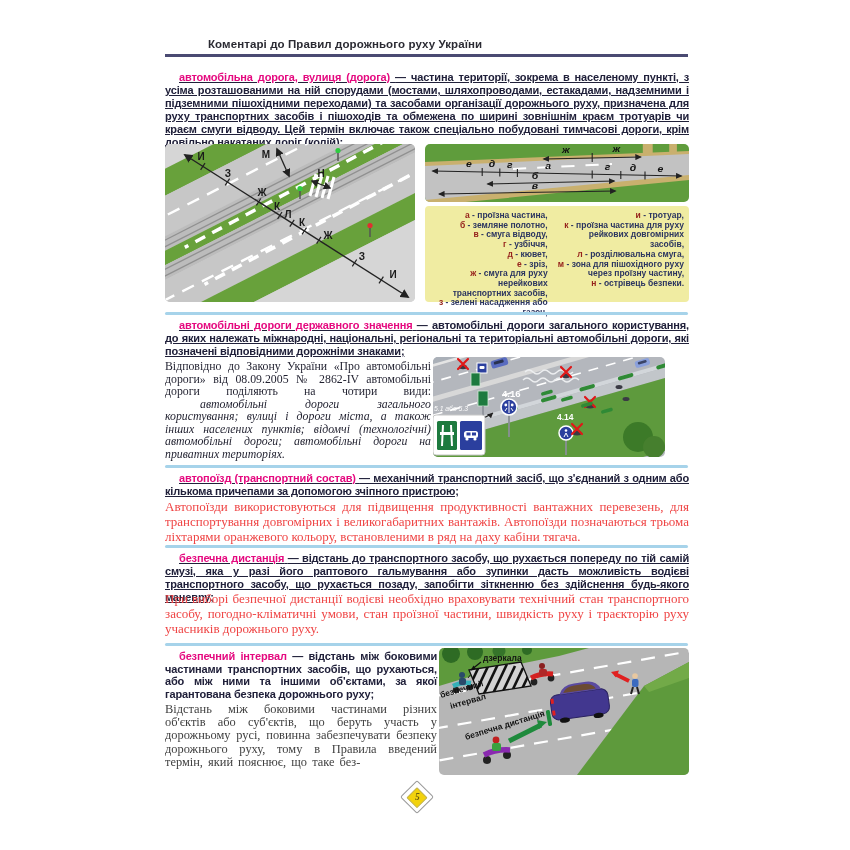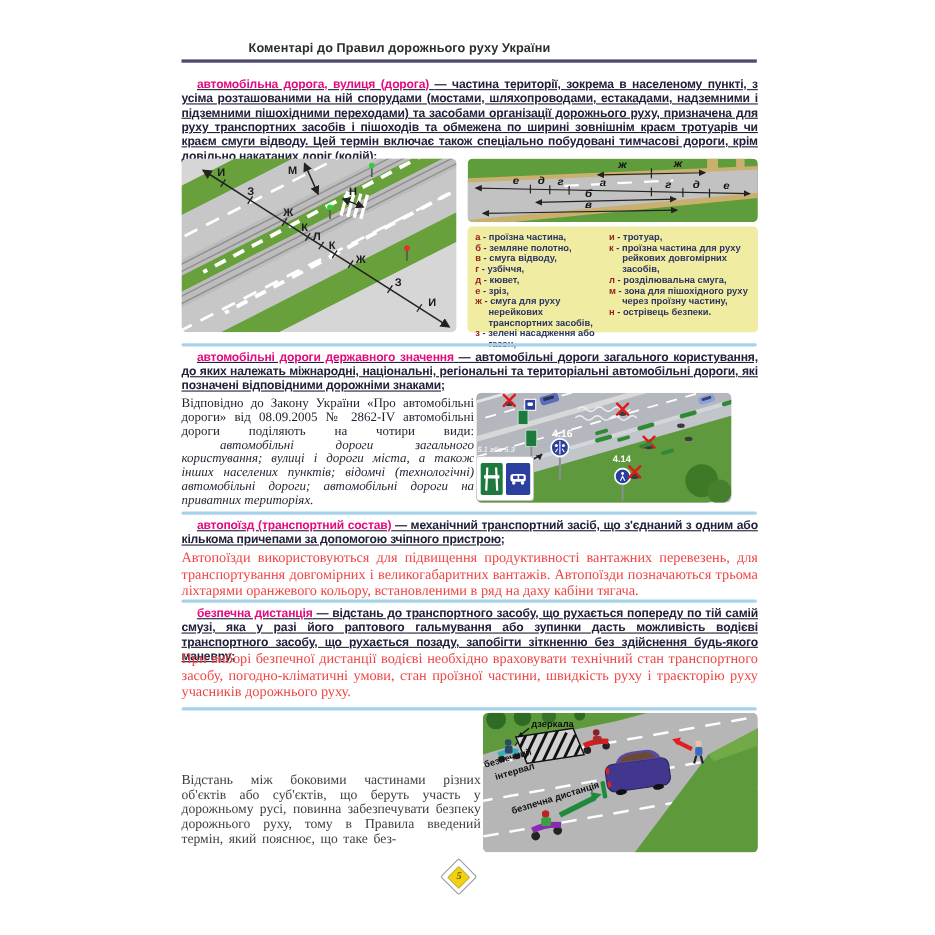--- a/index.html
+++ b/index.html
@@ -1,36 +1,36 @@
 <!DOCTYPE html>
 <html><head>
 <meta charset="utf-8">
 <style>
   html,body{margin:0;padding:0;background:#ffffff;}
   .sheet{position:relative;width:850px;height:850px;background:#fff;overflow:hidden;
          font-family:"Liberation Sans",sans-serif;}
   
-  .hdr{position:absolute;left:182px;top:38px;font:700 11.5px/13px "Liberation Sans",sans-serif;
+  .hdr{position:absolute;left:164px;top:38px;font:700 11.5px/13px "Liberation Sans",sans-serif;
        color:#2b2b33;letter-spacing:0.1px;padding-left:44px;}
   .hdr-rule{position:absolute;left:165px;top:54px;width:523px;height:2.5px;background:#4a4a72;}
   
   .thead{position:absolute;left:165px;width:524px;margin:0;text-align:justify;text-indent:14px;
          font:700 11px/12.9px "Liberation Sans",sans-serif;color:#20203a;letter-spacing:-0.15px;text-decoration:underline;}
   .term{color:#e5097f;}
   
   .body{position:absolute;left:165px;width:524px;margin:0;text-align:justify;
         font:400 13px/14.8px "Liberation Serif",serif;color:#ef4444;}
   .sep{position:absolute;left:165px;width:523px;height:3px;border-radius:2px;background:#a6d3ea;}
   
   .figrow{position:absolute;left:165px;top:144px;width:524px;height:158px;display:flex;gap:10px;}
   .fig1wrap{width:250px;height:158px;border-radius:5px;overflow:hidden;}
   .rcol{width:264px;display:flex;flex-direction:column;gap:4px;}
   .fig2wrap{width:264px;height:58px;border-radius:5px;overflow:hidden;}
   .legend{width:264px;height:96px;box-sizing:border-box;background:#f0eca2;border-radius:4px;
-          padding:5px 5px 4px 7px;display:flex;gap:6px;}
+          padding:5px 5px 4px 7px;display:flex;gap:6px;text-align:right;}
   .leg-col{font:700 8.5px/9.7px "Liberation Sans",sans-serif;color:#2b3560;}
   .leg-col.l{width:47%;} .leg-col.r{width:53%;}
   .leg-item{padding-left:12px;text-indent:-12px;}
   .leg-k{color:#96231c;}
   
   .s2row{position:absolute;left:165px;top:360px;width:524px;height:100px;}
   .s2text{position:absolute;left:0;top:0;width:266px;margin:0;text-align:justify;
           font:400 11.8px/12.5px "Liberation Serif",serif;color:#1f1f2e;}
   .s2text .it{font-style:italic;margin-left:35px;}
   .fig3wrap{position:absolute;right:24px;top:-3px;width:232px;height:100px;border-radius:5px;overflow:hidden;}
@@ -325,20 +325,21 @@
   <p class="body" style="top:500px;">Автопоїзди використовуються для підвищення продуктивності вантажних перевезень, для транспортування довгомірних і великогабаритних вантажів. Автопоїзди позначаються трьома ліхтарями оранжевого кольору, встановленими в ряд на даху кабіни тягача.</p>
 
   <div class="sep" style="top:545px;"></div>
 
   <p class="thead" style="top:552px;"><span class="term">безпечна дистанція</span> <span>— відстань до транспортного засобу, що рухається попереду по тій самій смузі, яка у разі його раптового гальмування або зупинки дасть можливість водієві транспортного засобу, що рухається позаду, запобігти зіткненню без здійснення будь-якого маневру;</span></p>
   <p class="body" style="top:592px;">При виборі безпечної дистанції водієві необхідно враховувати технічний стан транспортного засобу, погодно-кліматичні умови, стан проїзної частини, швидкість руху і траєкторію руху учасників дорожнього руху.</p>
 
   <div class="sep" style="top:643px;"></div>
 
   <div class="s5row">
+    <p class="s5head"><span class="term">безпечний інтервал</span> <span>— відстань між боковими частинами транспортних засобів, що рухаються, або між ними та іншими об'єктами, за якої гарантована безпека дорожнього руху;</span></p>
     <p class="s5body">Відстань між боковими частинами різних об'єктів або суб'єктів, що беруть участь у дорожньому русі, повинна забезпечувати безпеку дорожнього руху, тому в Правила введений термін, який пояснює, що таке без-</p>
     <div class="fig4wrap">
       <svg viewBox="0 0 250 127" width="250" height="127">
         <defs>
           <clipPath id="hclip">
               <polygon points="30,22 82,14 92,38 40,46"></polygon>
             </clipPath>
         </defs>
         <rect width="250" height="127" fill="#b6b6b6"></rect>
         <g transform="rotate(-10 125 64)">

